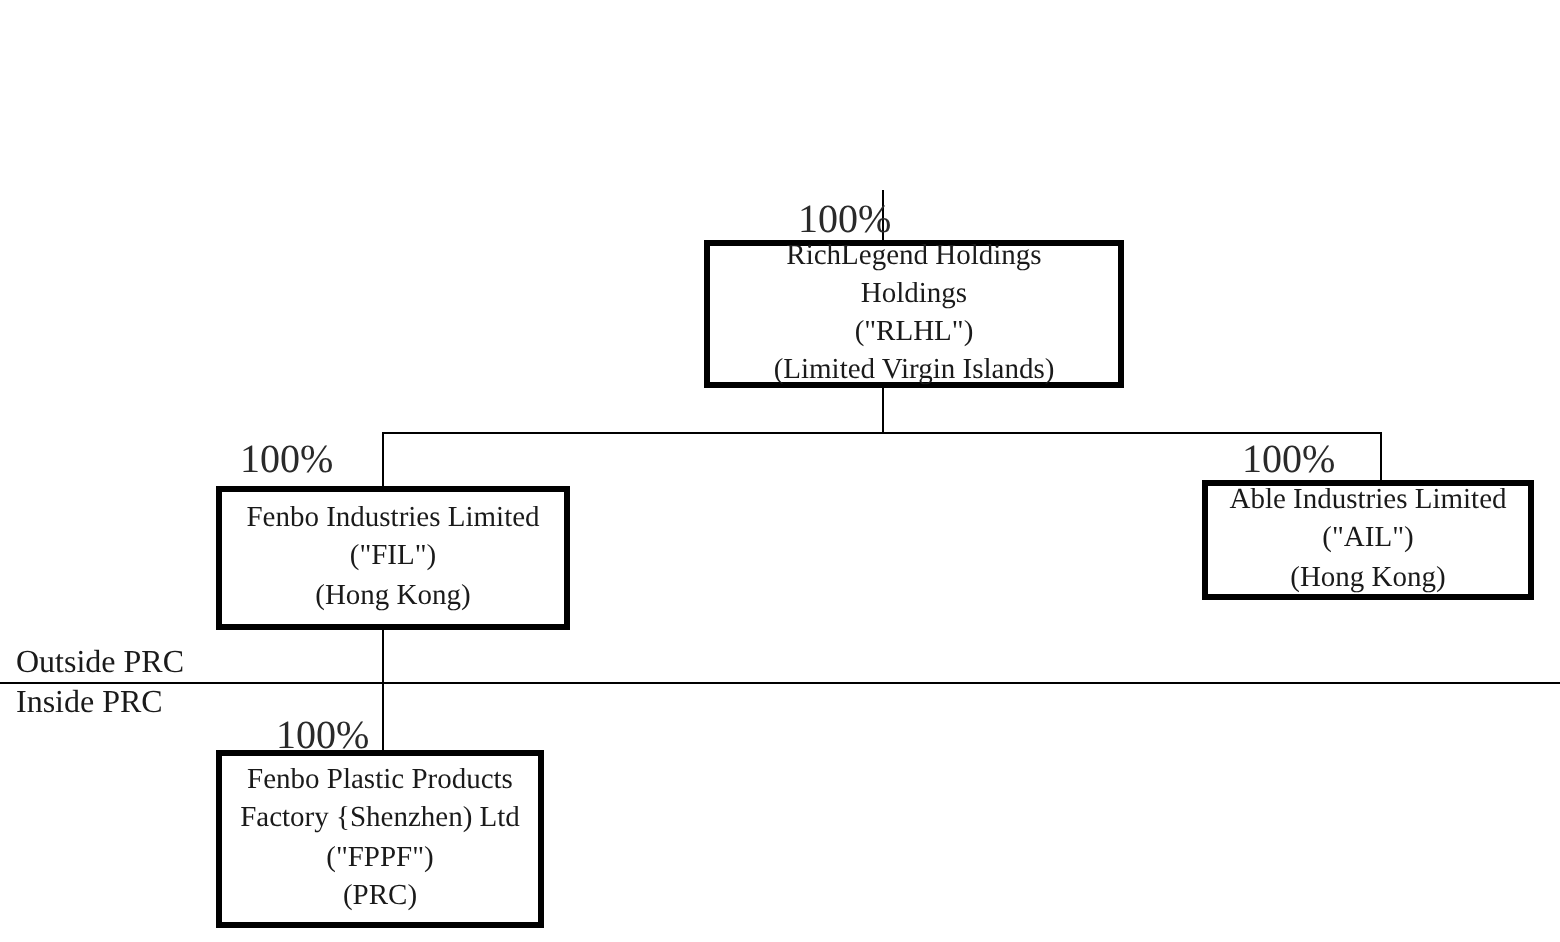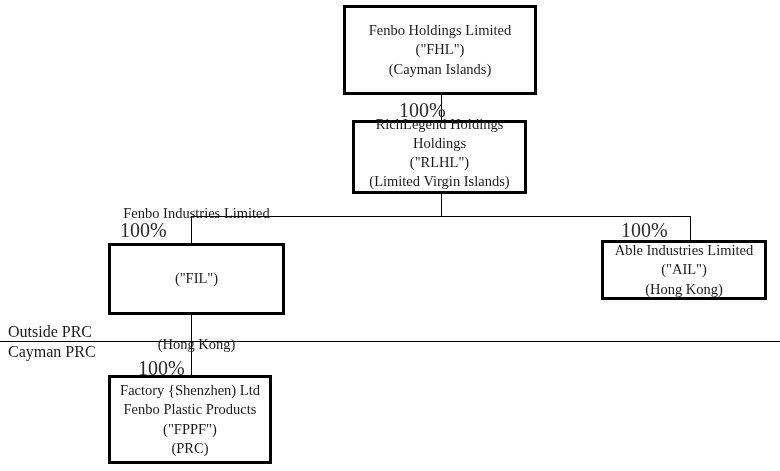--- a/index.html
+++ b/index.html
@@ -78,63 +78,58 @@
     color: #1a1a1a;
     white-space: nowrap;
     z-index: 6;
   }
 </style>
 </head>
 <body>
 
 <div id="chart-root">
 
-  <div class="entity-box" style="left:343px; top:5px; width:194px; height:90px;">
-    <span class="line">Fenbo Holdings Limited</span>
-    <span class="line">("FHL")</span>
-    <span class="line">(Cayman Islands)</span>
-  </div>
 
   <div class="conn-v" style="left:441px; top:95px; height:25px;"></div>
   <div class="pct-label" style="left:399px; top:99px;">100%</div>
 
-  <div class="entity-box" style="left:352px; top:120px; width:175px; height:74px;justify-content:flex-end;">
+  <div class="entity-box" style="left:352px; top:120px; width:210px; height:74px;">
     <span class="line">RichLegend Holdings</span>
     <span class="line">Holdings</span>
     <span class="line">("RLHL")</span>
     <span class="line">(Limited Virgin Islands)</span>
   </div>
 
   <div class="conn-v" style="left:441px; top:194px; height:22px;"></div>
   <div class="conn-h" style="left:191px; top:216px; width:500px;"></div>
   <div class="conn-v" style="left:191px; top:216px; height:27px;"></div>
   <div class="conn-v" style="left:690px; top:216px; height:24px;"></div>
 
   <div class="pct-label" style="left:120px; top:219px;">100%</div>
   <div class="pct-label" style="left:621px; top:219px;">100%</div>
 
-  <div class="entity-box" style="left:108px; top:243px; width:177px; height:72px;gap:46px;">
+  <div class="entity-box" style="left:108px; top:243px; width:177px; height:72px;">
     <span class="line">Fenbo Industries Limited</span>
     <span class="line">("FIL")</span>
     <span class="line">(Hong Kong)</span>
   </div>
 
   <div class="entity-box" style="left:601px; top:240px; width:166px; height:60px;">
     <span class="line">Able Industries Limited</span>
     <span class="line">("AIL")</span>
     <span class="line">(Hong Kong)</span>
   </div>
 
   <div class="conn-v" style="left:191px; top:315px; height:60px;"></div>
   <div class="pct-label" style="left:138px; top:357px;">100%</div>
 
   <div class="prc-divider" style="top:341px;"></div>
   <div class="prc-label" style="top:323px;">Outside PRC</div>
-  <div class="prc-label" style="top:343px;">Cayman PRC</div>
+  <div class="prc-label" style="top:343px;">Inside PRC</div>
 
   <div class="entity-box" style="left:108px; top:375px; width:164px; height:89px;">
+    <span class="line">Fenbo Plastic Products</span>
     <span class="line">Factory {Shenzhen) Ltd</span>
-    <span class="line">Fenbo Plastic Products</span>
     <span class="line">("FPPF")</span>
     <span class="line">(PRC)</span>
   </div>
 
 </div>
 
 </body></html>

